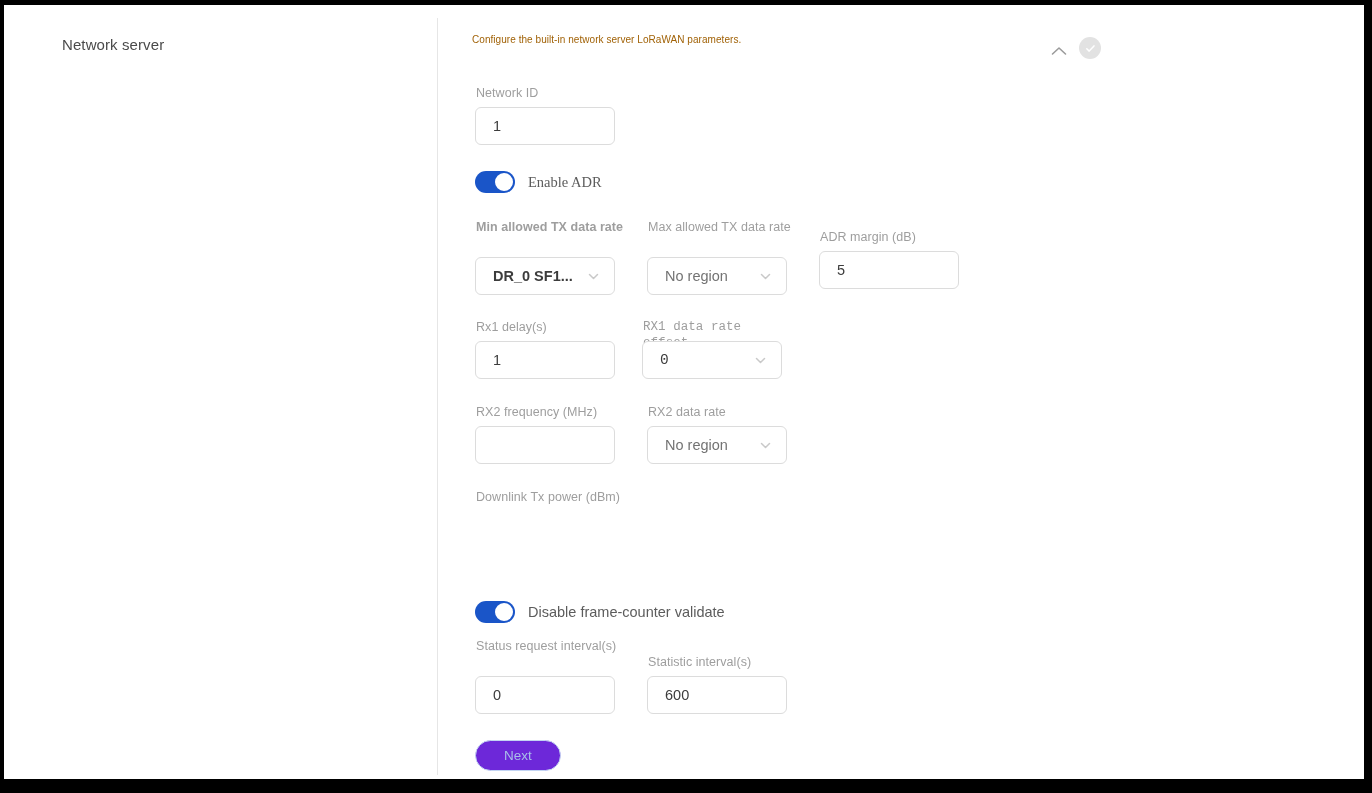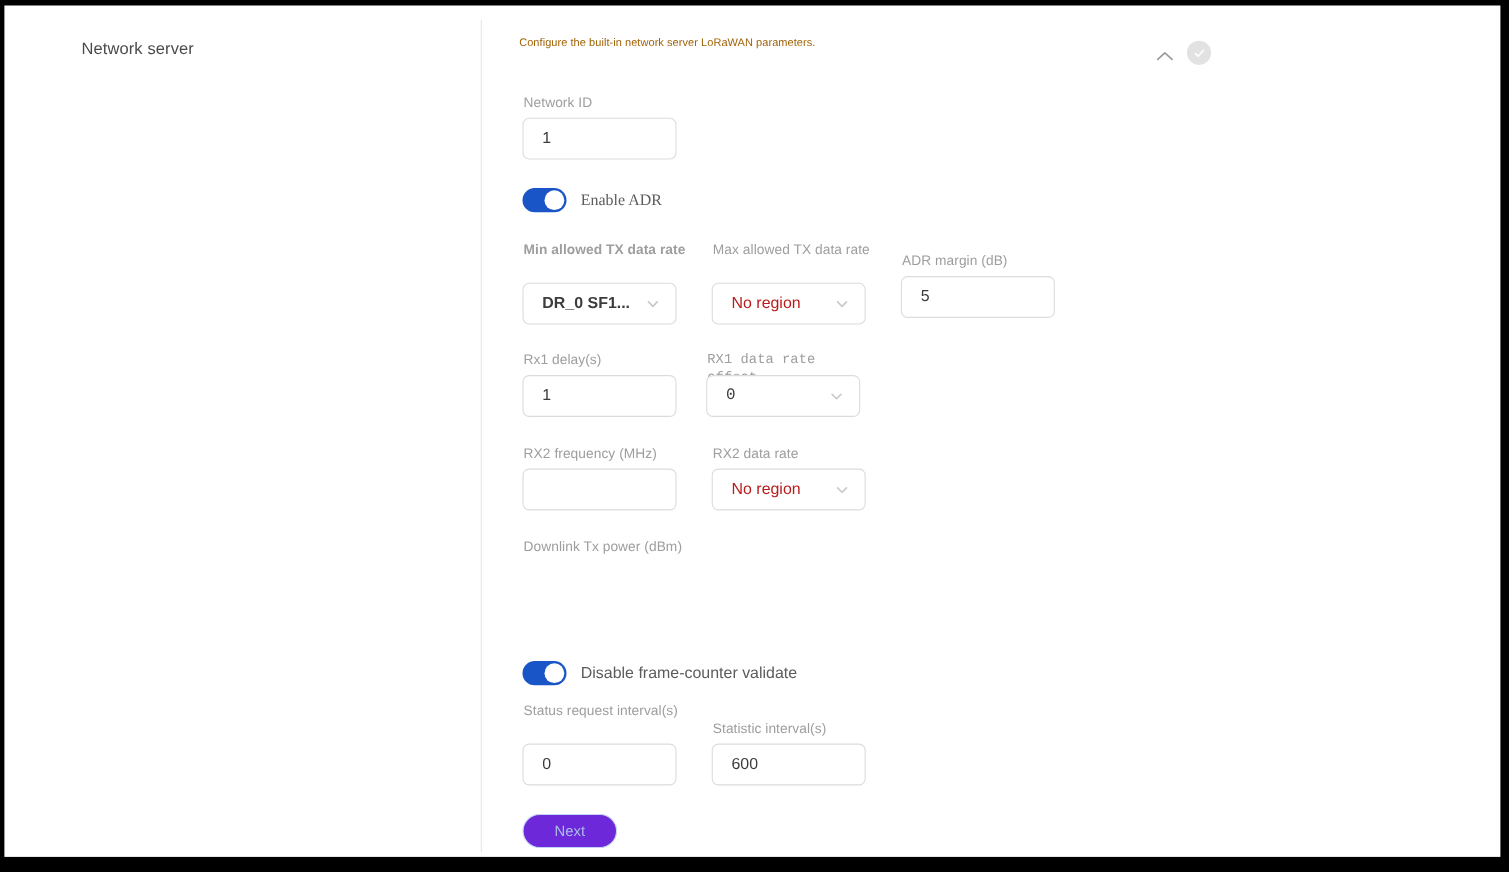--- a/index.html
+++ b/index.html
@@ -41,21 +41,20 @@
     height: 774px;
   }
   #section-title {
     position: absolute;
     left: 58px;
     top: 31px;
     font-size: 15px;
     color: #4a4a4a;
     letter-spacing: .1px;
     white-space: nowrap;
-    margin-left: 12px;
   }
   #divider {
     position: absolute;
     left: 433px;
     top: 13px;
     width: 1px;
     height: 757px;
     background: #e6e6e6;
   }
 
@@ -133,21 +132,21 @@
     position: absolute;
     left: 17px;
     top: 0;
     height: 36px;
     line-height: 36px;
     font-size: 14.5px;
     color: #3c3c3c;
     white-space: nowrap;
     overflow: hidden;
   }
-  .control.placeholder .val { color: #b91c1c; }
+  .control.placeholder .val { color: #737373; }
   .control .chev {
     position: absolute;
     right: 14px;
     top: 12px;
     width: 13px;
     height: 13px;
   }
 
   
   .lbl1 { top: 0px; }

